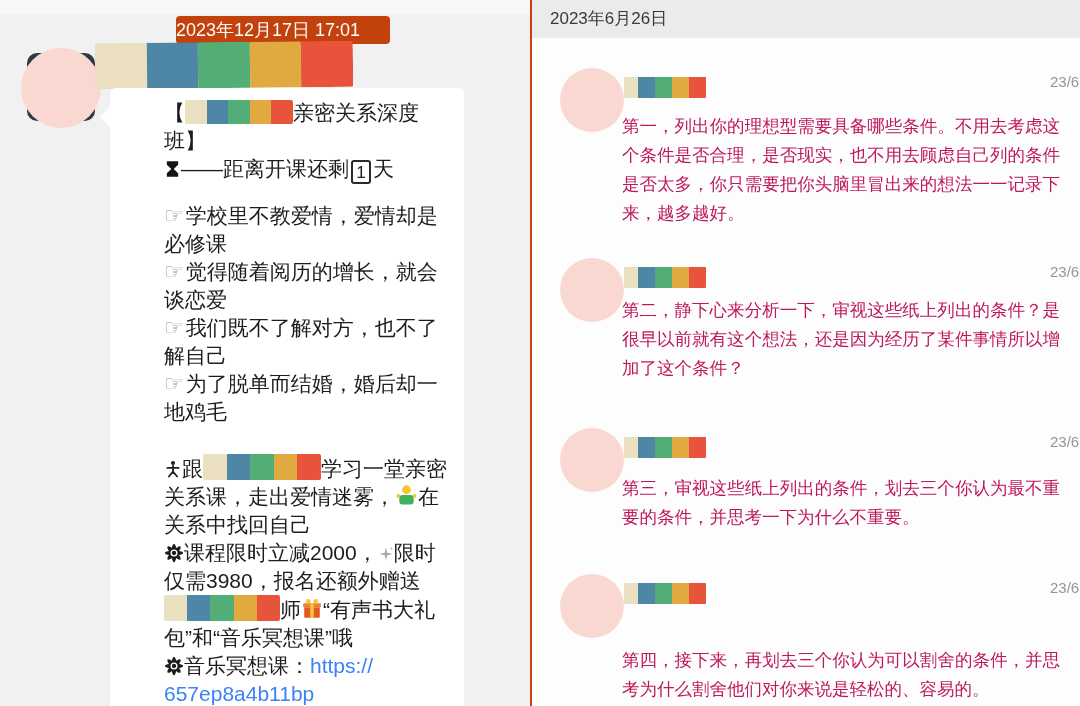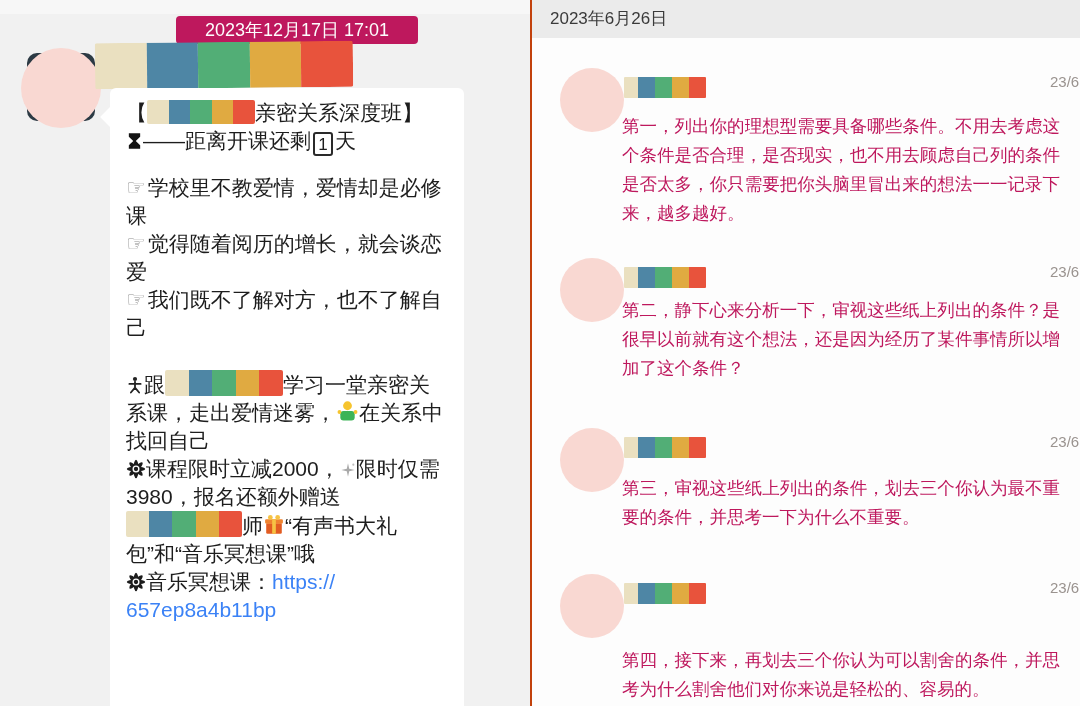--- a/index.html
+++ b/index.html
@@ -4,43 +4,43 @@
 <style>
   * { margin:0; padding:0; box-sizing:border-box; }
   html,body { width:1080px; height:706px; overflow:hidden;
     font-family:"Liberation Sans","DejaVu Sans",sans-serif; background:#fff; }
   .stage { position:relative; width:1080px; height:706px; overflow:hidden; }
 
   
   .left-panel { position:absolute; left:0; top:0; width:530px; height:706px;
     background:#f1f1f1; overflow:hidden; }
   .left-topstrip { position:absolute; left:0; top:0; width:530px; height:14px; background:#f7f7f7; }
-  .ts-pill { position:absolute; left:176px; top:16px; width:242px; height:28px;
-    background:#be185d; color:#fdfdfd; border-radius:4px; font-size:18px;
-    line-height:28px; text-align:center; white-space:nowrap; }
+  .ts-pill { position:absolute; left:176px; top:16px; width:214px; height:28px;
+    background:#c2410c; color:#fdfdfd; border-radius:4px; font-size:18px;
+    line-height:28px; text-align:left; white-space:nowrap; }
   .l-avatar { position:absolute; left:27px; top:53px; width:68px; height:68px;
     background:#2c3a44; border-radius:10px; }
   .l-avatar .pinkdot { position:absolute; left:-6px; top:-5px; width:80px; height:80px;
     background:#f9d8d2; border-radius:50%; }
 
   
   .rb { display:flex; overflow:hidden; }
   .rb span { display:block; height:100%; }
   .c0{background:#eae0c0;} .c1{background:#4e86a5;} .c2{background:#52ae76;}
   .c3{background:#e0aa41;} .c4{background:#e8533c;}
   .name-redact-left { position:absolute; left:95px; top:42px; width:258px; height:46px;
     transform:rotate(-0.6deg); border-radius:2px; }
   .name-redact-left span { flex:1; }
 
   .bubble { position:absolute; left:110px; top:88px; width:354px; height:630px;
     background:#fff; border-radius:6px; padding:11px 16px 0 16px;
     color:#1d1d1d; font-size:21px; }
   .bubble .tail { position:absolute; left:-7px; top:22px; width:14px; height:14px;
     background:#fff; transform:rotate(45deg); }
-  .line { line-height:28px; min-height:28px; }
+  .line { line-height:28px; min-height:28px;margin-left:38px; }
   .gap-sm { height:18px; } .gap-md { height:28px; }
   .redact-inline { display:inline-flex; vertical-align:-4px; border-radius:2px; }
   .redact-inline span { flex:1; }
   .ri-title { width:108px; height:24px; }
   .ri-pitch { width:118px; height:26px; }
   .ri-offer { width:116px; height:26px; }
   .ri-url   { width:212px; height:34px; vertical-align:-11px; }
 
   .pointer-glyph { color:#8f8f8f; font-size:22px; margin-right:2px; }
   .boxed-num { display:inline-block; width:20px; height:24px; line-height:21px;
@@ -103,20 +103,21 @@
 
       <div class="line"><svg class="icn" width="17" height="20" viewBox="0 0 24 24">
             <path d="M4 1h16v5l-6.2 6L20 18v5H4v-5l6.2-6L4 6z" fill="#141414"></path>
           </svg><span>——距离开课还剩</span><span class="boxed-num">1</span><span>天</span></div>
 
       <div class="gap-sm"></div>
 
       <div class="line"><span class="pointer-glyph">☞</span><span>学校里不教爱情，爱情却是必修课</span></div>
       <div class="line"><span class="pointer-glyph">☞</span><span>觉得随着阅历的增长，就会谈恋爱</span></div>
       <div class="line"><span class="pointer-glyph">☞</span><span>我们既不了解对方，也不了解自己</span></div>
+      <div class="line"><span class="pointer-glyph">☞</span><span>为了脱单而结婚，婚后却一地鸡毛</span></div>
 
       <div class="gap-md"></div>
 
       <div class="line"><svg class="icn" width="18" height="20" viewBox="0 0 24 24">
             <g stroke="#222" stroke-width="2.4" fill="none" stroke-linecap="round">
               <circle cx="12" cy="4" r="2.8" fill="#222" stroke="none"></circle>
               <path d="M12 7.5v8M4.5 10.5h15M12 15.5 6.5 22M12 15.5 17.5 22"></path>
             </g>
           </svg><span>跟</span><span class="rb redact-inline ri-pitch">
             <span class="c0"></span>

